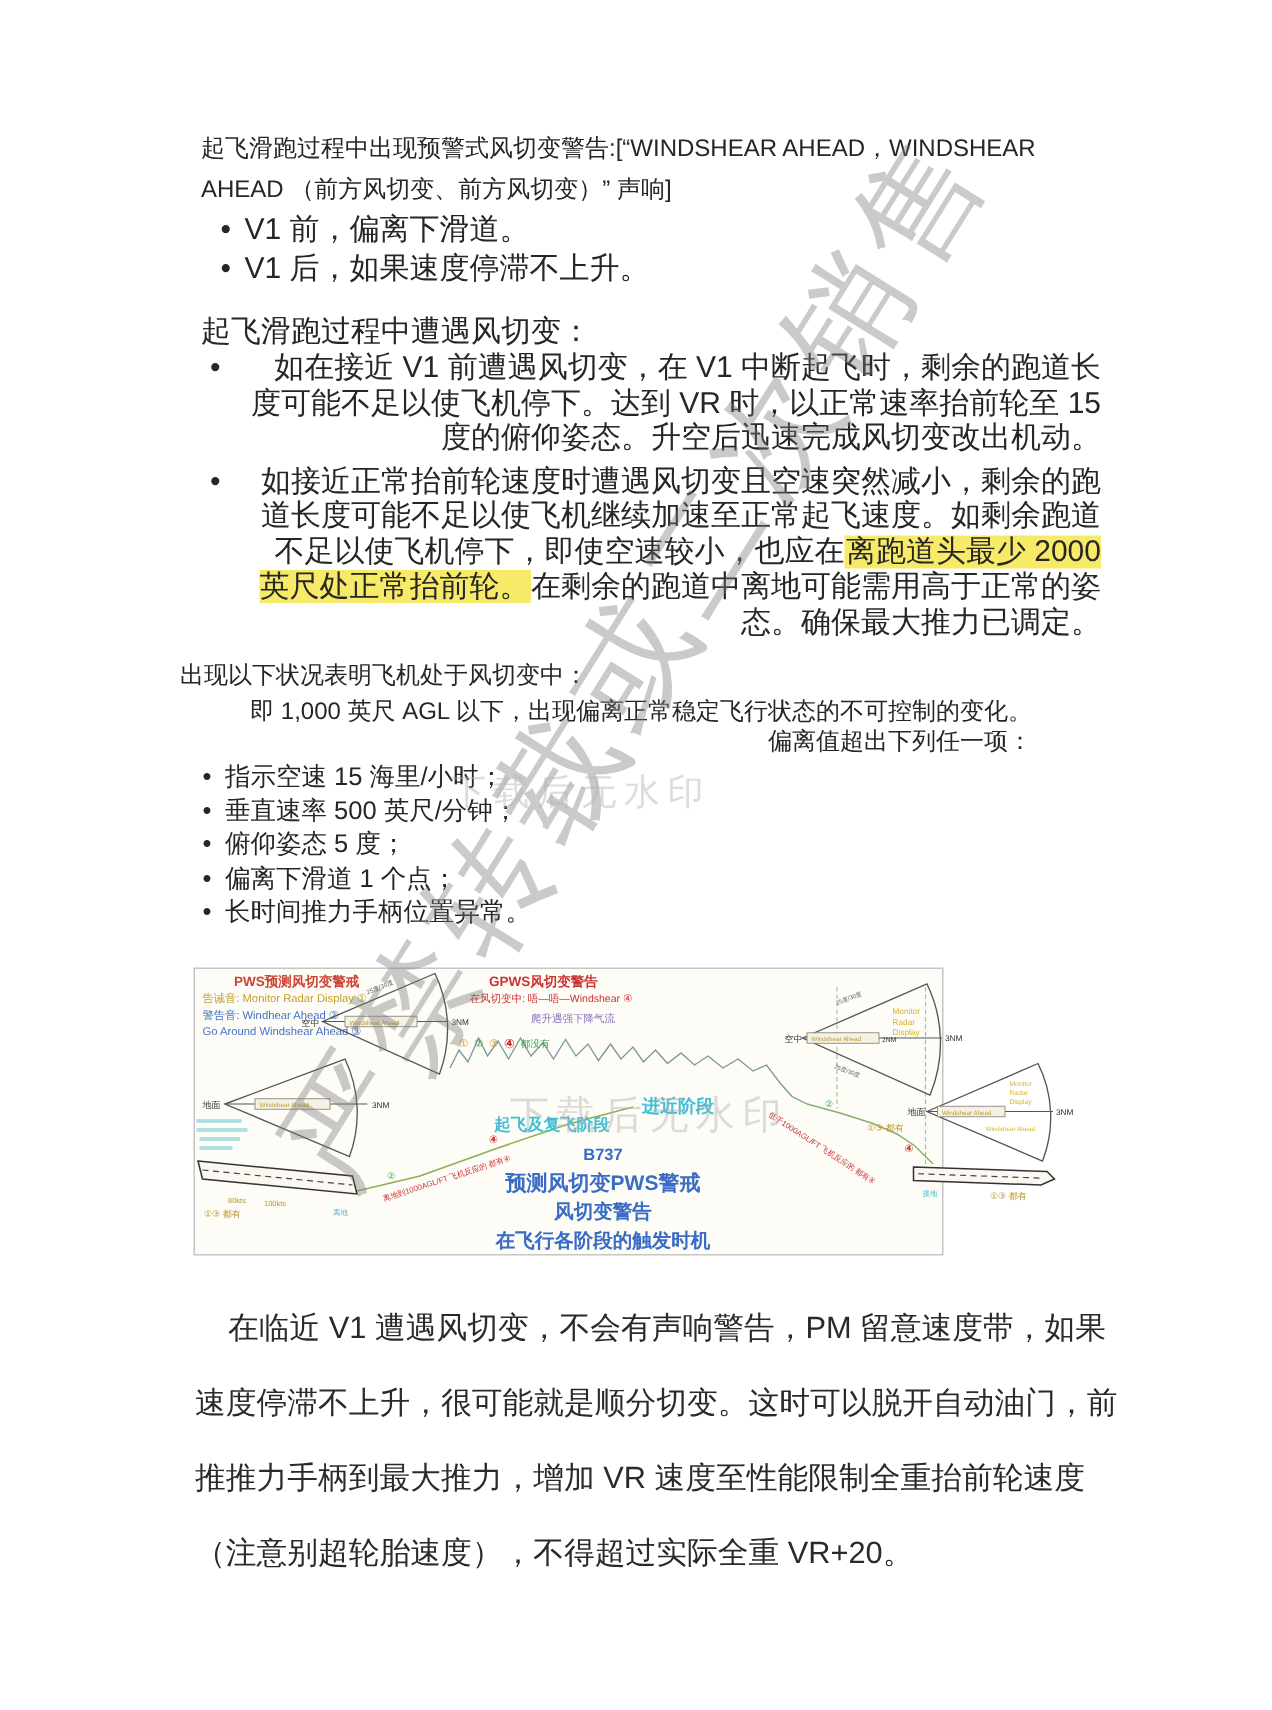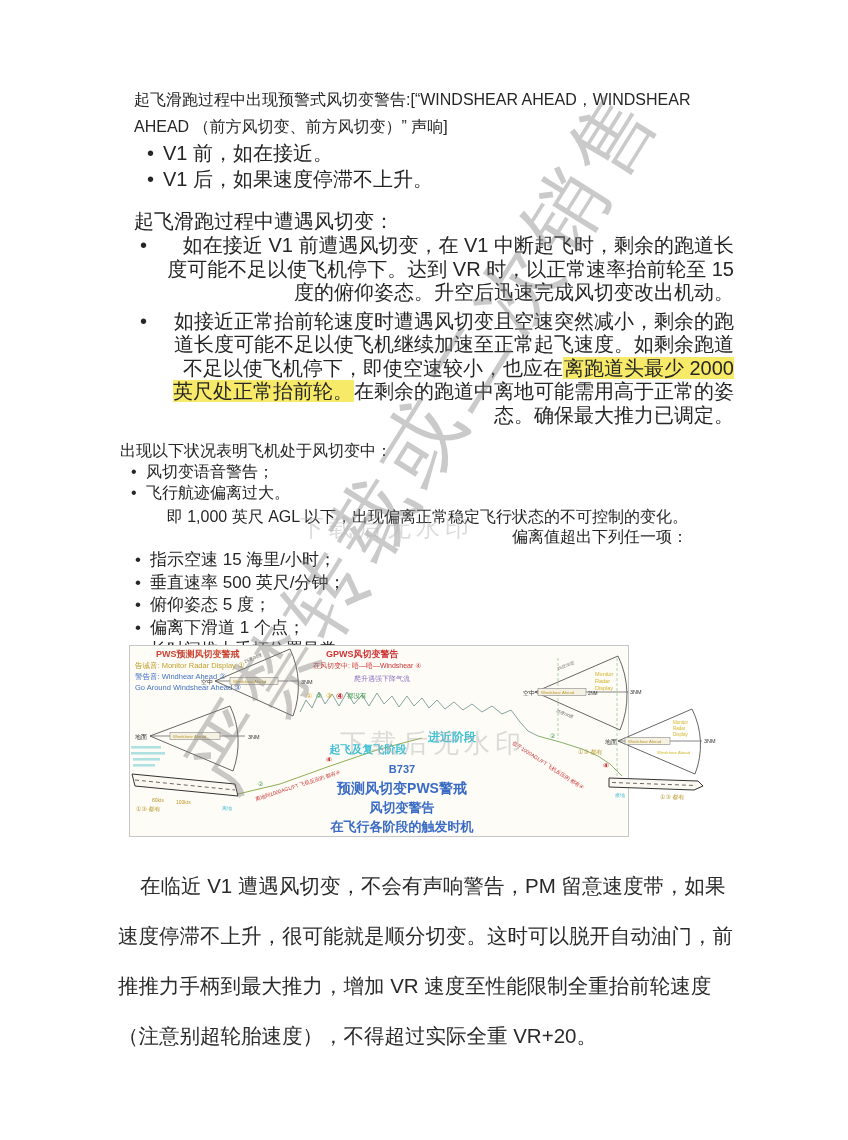--- a/index.html
+++ b/index.html
@@ -30,56 +30,52 @@
   .note{font-size:16px;line-height:20px;margin:4px 0 2px 40px;width:528px;text-align:right;}
   .bl4 .li{font-size:17px;line-height:22.5px;padding-left:30px;}
   .bl4 .li::before{left:15px;}
 
   
   .diagram{left:129px;top:645px;width:500px;height:192px;background:#fdfcf7;
            border:1px solid #c6c6c6;box-sizing:border-box;}
   .diagram svg{display:block;}
 
   
-  .closing{left:118px;top:861px;width:615px;font-size:20.5px;line-height:50px;
+  .closing{left:130px;top:861px;width:615px;font-size:20.5px;line-height:50px;
            text-indent:22px;color:#2a2a2a;}
 
   
   .wm{pointer-events:none;z-index:6;white-space:nowrap;font-weight:400;}
   .wm-main{left:-8px;top:384px;width:864px;text-align:center;
            transform:rotate(-58deg);font-size:82px;letter-spacing:8px;
            color:rgba(122,122,122,0.40);}
   .wm-sub{font-size:24px;letter-spacing:5px;color:rgba(178,178,178,0.45);}
   .wm-sub1{left:300px;top:512px;}
   .wm-sub2{left:340px;top:726px;font-size:26px;}
 </style>
 </head>
 <body>
 
 <div class="page">
 
   <div class="abs blk1">
     <div class="intro">起飞滑跑过程中出现预警式风切变警告:[“WINDSHEAR AHEAD，WINDSHEAR AHEAD （前方风切变、前方风切变）” 声响]</div>
     <ul class="plain bl1">
-      <li class="li">V1 前，如在接近。</li>
+      <li class="li">V1 前，偏离下滑道。</li>
       <li class="li">V1 后，如果速度停滞不上升。</li>
     </ul>
     <div class="hd-lg">起飞滑跑过程中遭遇风切变：</div>
     <ul class="plain bl2">
       <li class="li">如在接近 V1 前遭遇风切变，在 V1 中断起飞时，剩余的跑道长度可能不足以使飞机停下。达到 VR 时，以正常速率抬前轮至 15 度的俯仰姿态。升空后迅速完成风切变改出机动。</li>
       <li class="li"><span>如接近正常抬前轮速度时遭遇风切变且空速突然减小，剩余的跑道长度可能不足以使飞机继续加速至正常起飞速度。如剩余跑道不足以使飞机停下，即使空速较小，也应在</span><mark>离跑道头最少 2000 英尺处正常抬前轮。</mark><span>在剩余的跑道中离地可能需用高于正常的姿态。确保最大推力已调定。</span></li>
     </ul>
   </div>
 
   <div class="abs blk2">
     <div class="hd-sm">出现以下状况表明飞机处于风切变中：</div>
-    <ul class="plain bl3">
-      <li class="li">风切变语音警告；</li>
-      <li class="li">飞行航迹偏离过大。</li>
-    </ul>
     <div class="note">即 1,000 英尺 AGL 以下，出现偏离正常稳定飞行状态的不可控制的变化。偏离值超出下列任一项：</div>
     <ul class="plain bl4">
       <li class="li">指示空速 15 海里/小时；</li>
       <li class="li">垂直速率 500 英尺/分钟；</li>
       <li class="li">俯仰姿态 5 度；</li>
       <li class="li">偏离下滑道 1 个点；</li>
       <li class="li">长时间推力手柄位置异常。</li>
     </ul>
   </div>
 

